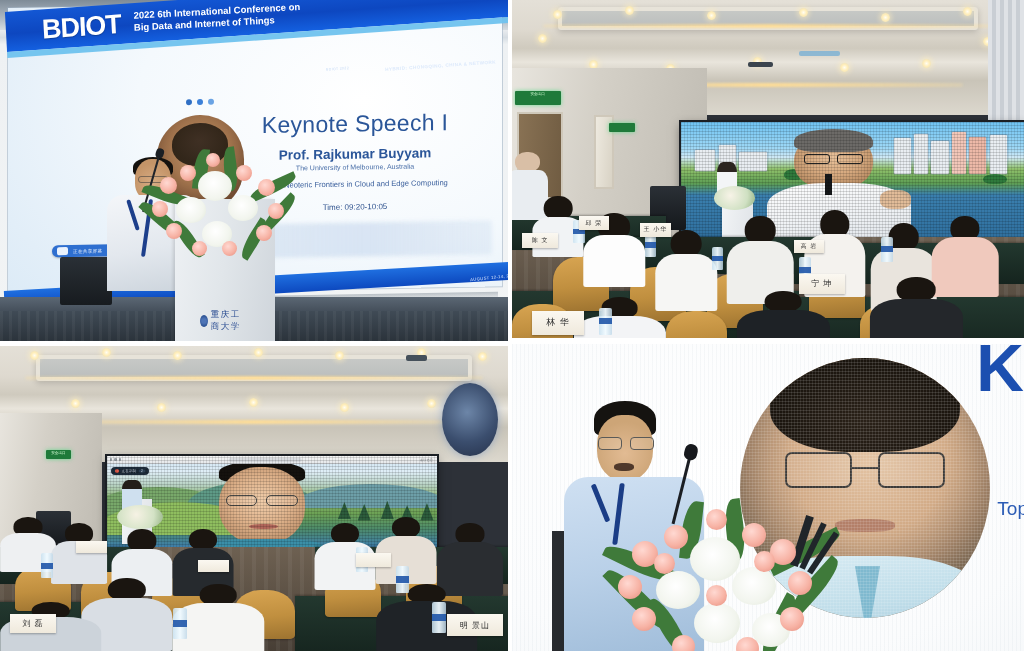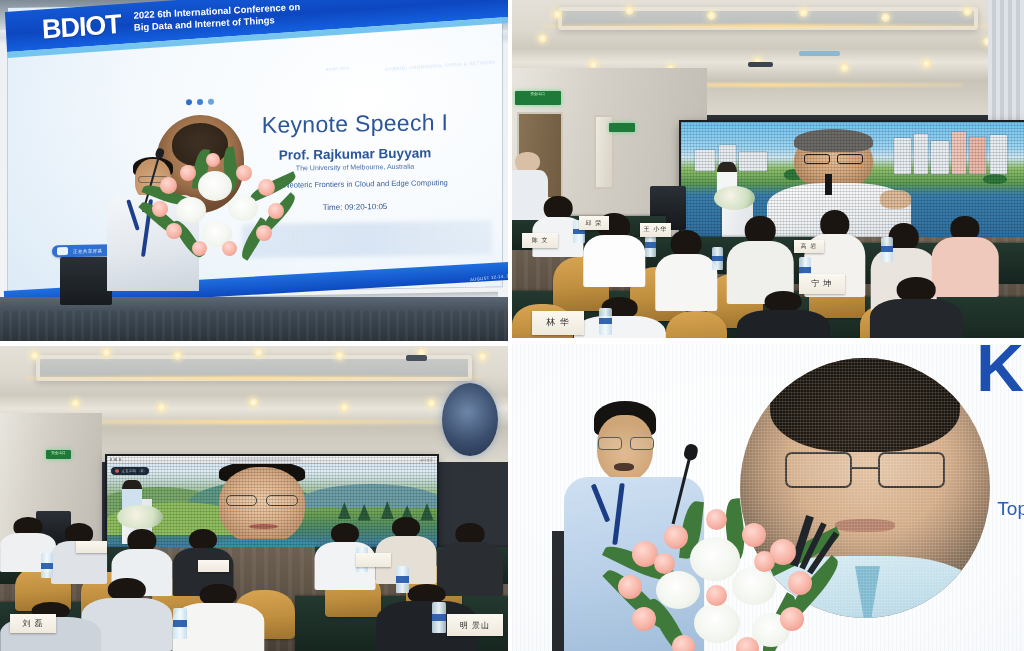--- a/index.html
+++ b/index.html
@@ -534,20 +534,26 @@
     <div class="speaker-tl">
       <div class="hair"></div>
       <div class="head"></div>
       <div class="glass"></div>
       <div class="body"></div>
       <div class="lan"></div>
       <div class="lan2"></div>
     </div>
     <div class="mic-tl"></div>
 
+    <div class="podium-tl">
+      <div class="podium-sign">
+        <span class="logo"></span>
+        <span class="cn">重庆工商大学</span>
+      </div>
+    </div>
 
     <div class="bouquet" style="left:136px;bottom:84px;width:170px;height:120px;">
       <span class="bq-leaf" style="left:6px;top:52px;width:46px;height:12px;transform:rotate(22deg);"></span>
       <span class="bq-leaf" style="left:0px;top:76px;width:52px;height:13px;transform:rotate(42deg);"></span>
       <span class="bq-leaf" style="left:112px;top:44px;width:50px;height:12px;transform:rotate(-24deg);"></span>
       <span class="bq-leaf" style="left:120px;top:70px;width:46px;height:12px;transform:rotate(-46deg);"></span>
       <span class="bq-leaf" style="left:58px;top:12px;width:14px;height:40px;transform:rotate(6deg);"></span>
       <span class="bq-leaf" style="left:88px;top:10px;width:13px;height:44px;transform:rotate(-8deg);"></span>
       <span class="bq-leaf" style="left:30px;top:96px;width:44px;height:12px;transform:rotate(58deg);"></span>
       <span class="bq-leaf" style="left:96px;top:96px;width:44px;height:12px;transform:rotate(-58deg);"></span>

